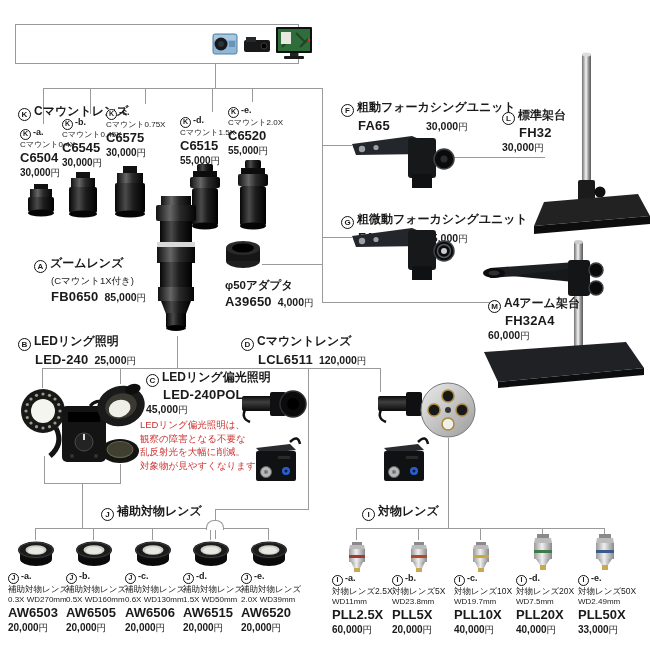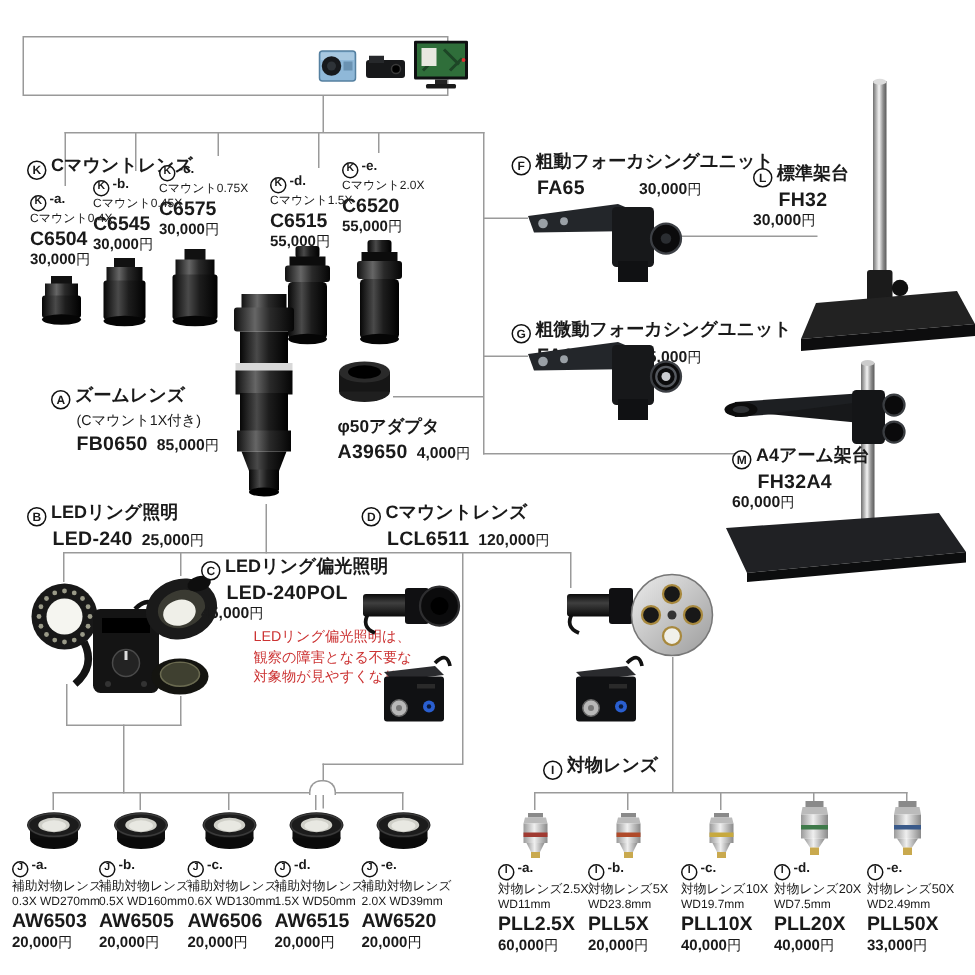--- a/index.html
+++ b/index.html
@@ -25,21 +25,21 @@
   .pcol{position:absolute;white-space:nowrap;}
   .pcol .sfx{font-size:9px;font-weight:bold;line-height:12px;}
   .pcol .nm{font-size:8.5px;line-height:11px;}
   .pcol .sp{font-size:8px;line-height:10px;}
   .pcol .cd{font-size:13px;font-weight:bold;line-height:16px;}
   .pcol .pr{font-size:10px;font-weight:bold;line-height:13px;}
   .imgw{position:absolute;}
   #camera-box{position:absolute;left:15px;top:24px;width:282px;height:38px;border:1px solid #999;
               background:#fff;display:flex;align-items:center;}
   #camera-box .cb-label{font-size:12px;font-weight:bold;margin-left:12px;flex:1;}
-  .note{position:absolute;color:#cc3333;font-size:9.5px;line-height:13.5px;white-space:nowrap;margin-left:29px;}
+  .note{position:absolute;color:#cc3333;font-size:9.5px;line-height:13.5px;white-space:nowrap;}
 </style>
 </head>
 <body>
 
 <div id="canvas">
 
   <svg width="0" height="0" style="position:absolute">
     <defs>
       <linearGradient id="gcyl" x1="0" y1="0" x2="1" y2="0">
         <stop offset="0" stop-color="#060606"></stop>
@@ -378,28 +378,29 @@
       <ellipse cx="42" cy="12" rx="8" ry="5" fill="#0e0e0e" transform="rotate(-16 26 25)"></ellipse>
     </svg>
   </span>
   <span class="imgw" style="left:100px;top:437px">
     <svg width="40" height="28">
         <ellipse cx="20" cy="14" rx="19" ry="12" fill="#141410"></ellipse>
         <ellipse cx="20" cy="13" rx="13" ry="8" fill="#3f4030"></ellipse>
         <ellipse cx="20" cy="12.5" rx="13" ry="8" fill="none" stroke="#6a6a50" stroke-width="1"></ellipse>
       </svg>
   </span>
-  <div class="sec" style="left:134px;top:370px">
+  <div class="sec" style="left:146px;top:370px">
     <div class="t"><span class="badge">C</span><span>LEDリング偏光照明</span></div>
     <div class="ind code">LED-240POL</div>
     <div class="ind price nm"><span>45,000</span><span class="yen">円</span></div>
   </div>
   <div class="note" style="left:140px;top:418px">
     <div>LEDリング偏光照明は、</div>
     <div>観察の障害となる不要な</div>
+    <div>乱反射光を大幅に削減。</div>
     <div>対象物が見やすくなります。</div>
   </div>
 
   <div class="sec" style="left:241px;top:334px">
     <div class="t"><span class="badge">D</span><span>Cマウントレンズ</span></div>
     <div class="ind"><span class="code">LCL6511</span><span class="price"><span>120,000</span><span class="yen">円</span></span></div>
   </div>
   <span class="imgw" style="left:238px;top:386px">
     <svg width="70" height="42">
       <path d="M8,22 Q2,32 12,36" stroke="#111" stroke-width="2.5" fill="none"></path>
@@ -441,20 +442,23 @@
       <polygon points="6,16 40,12 46,18 12,22" fill="#2a2b2e"></polygon>
       <rect x="6" y="19" width="40" height="30" rx="2" fill="#101113"></rect>
       <circle cx="16" cy="40" r="5.5" fill="#b8b8b8" stroke="#666"></circle>
         <circle cx="16" cy="40" r="2" fill="#777"></circle>
       <circle cx="36" cy="39" r="4" fill="#2a5fd0"></circle>
         <circle cx="36" cy="39" r="1.5" fill="#0a1a3a"></circle>
       <rect x="28" y="24" width="12" height="3" fill="#2a2a2a"></rect>
     </svg>
   </span>
 
+  <div class="sec" style="left:101px;top:502px">
+    <span class="t"><span class="badge">J</span><span>補助対物レンズ</span></span>
+  </div>
 
   <span class="imgw" style="left:16px;top:540px"><svg width="40" height="28">
         <ellipse cx="20" cy="19" rx="16" ry="7" fill="#0a0a0a"></ellipse>
         <rect x="4" y="10" width="32" height="9" fill="#0d0d0d"></rect>
         <ellipse cx="20" cy="10" rx="18" ry="8.5" fill="#1c1c1c"></ellipse>
         <ellipse cx="20" cy="10" rx="17" ry="7.5" fill="none" stroke="#3a3a3a"></ellipse>
         <ellipse cx="20" cy="10" rx="10.5" ry="4.8" fill="#cfcfc8"></ellipse>
         <ellipse cx="20" cy="10.5" rx="8" ry="3.6" fill="#e8e8e2"></ellipse>
       </svg></span>
   <span class="imgw" style="left:74px;top:540px"><svg width="40" height="28">

